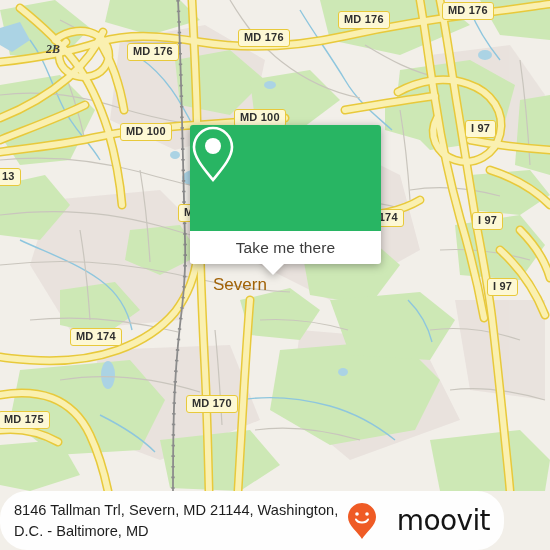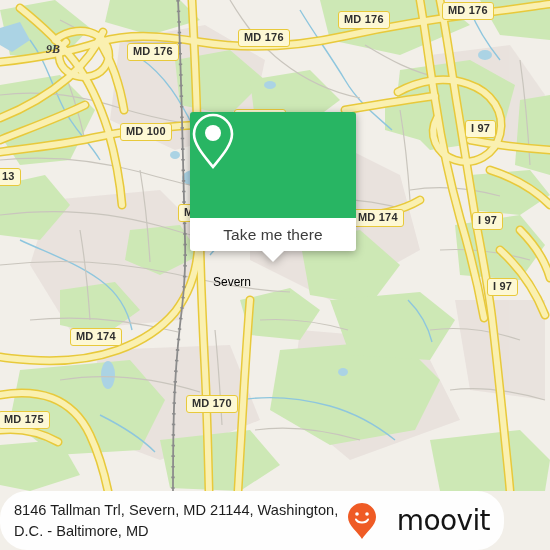--- a/index.html
+++ b/index.html
@@ -36,42 +36,42 @@
     position:absolute;
     color:#3a3a3a;
     font-size:12px;
     font-style:italic;
     font-weight:bold;
     font-family:"Liberation Serif", serif;
     white-space:nowrap;
   }
   .placelabel {
     position:absolute;
-    color:#000000;
-    font-size:12px;
+    color:#a16207;
+    font-size:17px;
     white-space:nowrap;
     font-family:"Liberation Sans", sans-serif;
   }
 
   
   #attribution {
     position:absolute; left:0; top:470px;
     background:rgba(255,255,255,0.78);
     color:#3d3d3d;
     font-size:12.5px;
     padding:2px 6px 3px 8px;
     line-height:16px;
     white-space:nowrap;
     font-family:"Liberation Sans", sans-serif;
   }
 
   
   #popup {
-    position:absolute; left:190px; top:112px;
-    width:166px;
+    position:absolute; left:190px; top:125px;
+    width:191px;
     filter:drop-shadow(0 2px 4px rgba(0,0,0,0.32));
   }
   #popup-top {
     background:#28b563;
     height:106px;
     border-radius:3px 3px 0 0;
     display:flex; align-items:center; justify-content:center;
   }
   #popup-bottom {
     background:#ffffff;
@@ -303,21 +303,21 @@
       <div class="shield" style="left: 70px; top: 328px;">MD 174</div>
       <div class="shield" style="left: 186px; top: 387px; margin-top: 8px;">MD 170</div>
       <div class="shield" style="left: -2px; top: 411px;">MD 175</div>
     </div>
 
   <div id="place-layer">
       <div class="placelabel" style="left: 213px; top: 275px;">Severn</div>
     </div>
 
   <div id="exit-layer">
-      <div class="exitlabel" style="left: 46px; top: 42px;">9B</div>
+      <div class="exitlabel" style="left: 46px; top: 42px;">2B</div>
     </div>
 
 
   <div id="popup">
     <div id="popup-top">
       <svg width="46" height="58" viewBox="0 0 46 58">
         <path d="M23 3 C12.5 3 4 11.5 4 22 C4 33 15 45 23 55 C31 45 42 33 42 22 C42 11.5 33.5 3 23 3 Z" fill="none" stroke="#ffffff" stroke-width="2.6"></path>
         <circle cx="23" cy="21" r="8" fill="#ffffff"></circle>
       </svg>
     </div>

